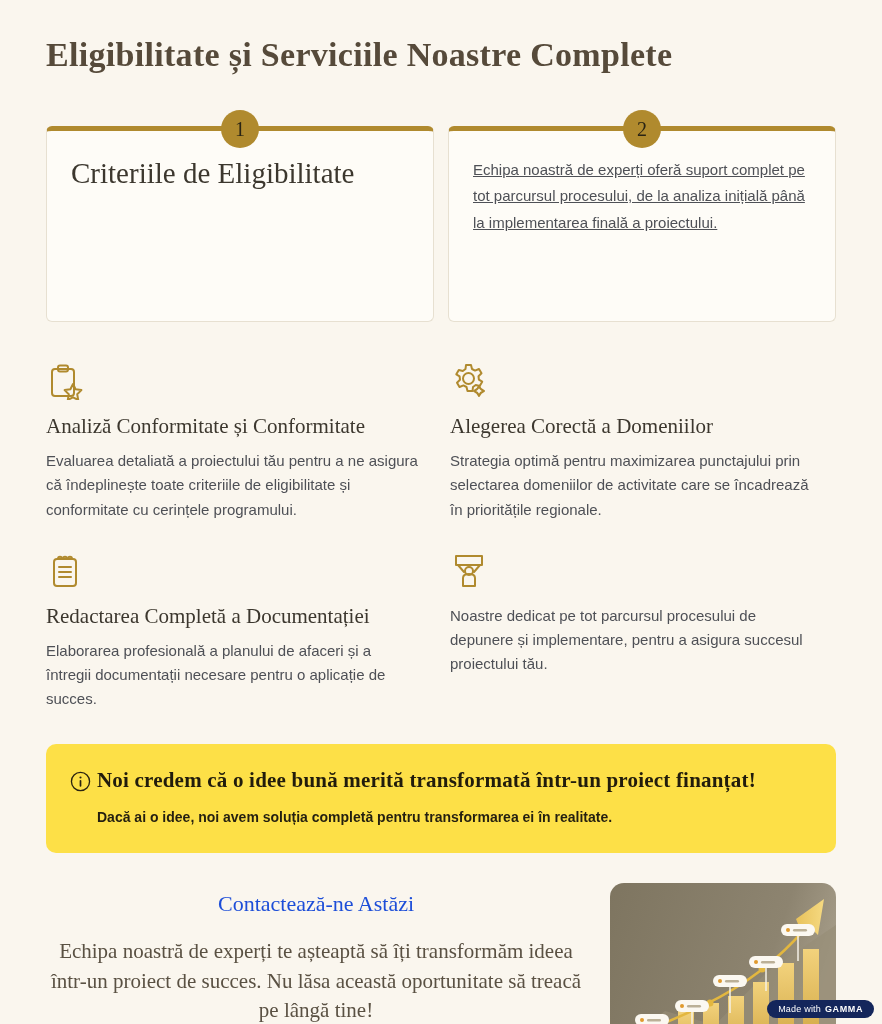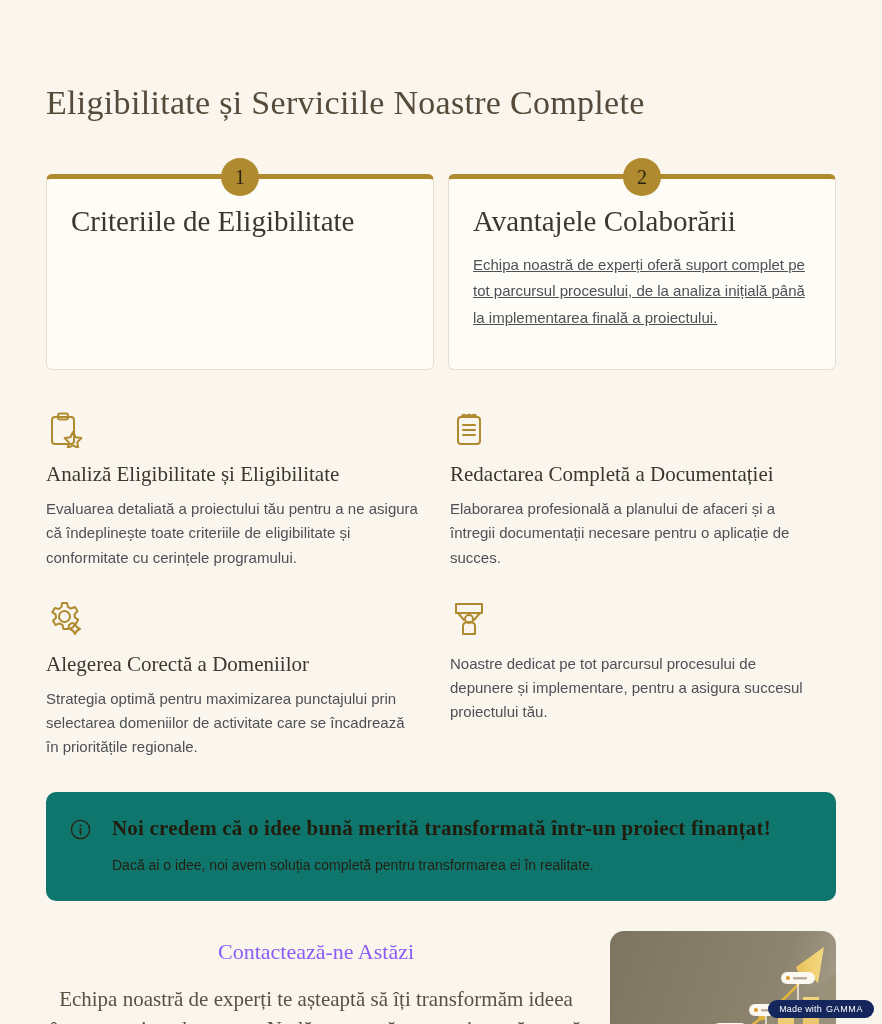--- a/index.html
+++ b/index.html
@@ -8,26 +8,25 @@
     position: relative;
     background: #FAF6EE;
     font-family: "Liberation Sans", sans-serif;
     color: #4E5056;
     overflow: hidden;
   }
   .page { padding: 36px 46px 0 46px; }
 
   h1.page-title {
     font-family: "Liberation Serif", serif;
-    font-weight: 400;
+    font-weight: 700;
     font-size: 34px;
     color: #564A3A;
     letter-spacing: .3px;
     margin-bottom: 52px;
-    margin-top: 48px;
   }
 
   
   .cards { display: grid; grid-template-columns: 1fr 1fr; gap: 14px; margin-bottom: 40px; }
   .card {
     position: relative;
     background: #FEFCF7;
     border: 1px solid #E7E0D1;
     border-top: 5px solid #B08A2E;
     border-radius: 6px;
@@ -67,39 +66,39 @@
   .feature h3 {
     font-family: "Liberation Serif", serif;
     font-weight: 400; font-size: 21px; color: #3C372E;
     margin-bottom: 10px;
   }
   .feature p { font-size: 15px; line-height: 1.62; color: #4E5056; max-width: 372px; }
 
   
   .banner {
     margin-top: 32px;
-    background: #0f766e;
+    background: #fde047;
     border-radius: 10px;
     padding: 24px 28px 28px 24px;
-    display: flex; align-items: flex-start; gap: 21px;
+    display: flex; align-items: flex-start; gap: 6px;
   }
   .banner-icon { width: 21px; height: 21px; flex: 0 0 auto; margin-top: 3px; }
   .banner h2 {
     font-family: "Liberation Serif", serif;
     font-weight: 700; font-size: 21px; color: #211C0C;
     margin-bottom: 16px; letter-spacing: .2px;
   }
-  .banner p { font-size: 14px; color: #241F10; }
+  .banner p { font-size: 14px; color: #241F10; font-weight: bold; }
 
   
   .contact-row { margin-top: 30px; display: flex; gap: 24px; }
   .contact-left { width: 552px; text-align: center; padding-top: 8px; }
   .contact-left h2 {
     font-family: "Liberation Serif", serif;
-    font-weight: 400; font-size: 22px; color: #8b5cf6;
+    font-weight: 400; font-size: 22px; color: #1d4ed8;
     margin-bottom: 20px;
   }
   .contact-left p {
     font-family: "Liberation Serif", serif;
     font-size: 21px; line-height: 1.42; color: #5A5143;
     margin-bottom: 24px;
   }
   .chart-figure {
     width: 226px; height: 212px;
     border-radius: 14px; overflow: hidden;
@@ -108,80 +107,79 @@
 
   
   .gamma-badge {
     position: absolute; right: 8px; bottom: 6px;
     background: #14265B; color: #FFFFFF;
     border-radius: 10px; padding: 4px 11px;
     font-size: 9px; letter-spacing: .2px;
     display: flex; gap: 4px; align-items: flex-start;
     cursor: pointer;
   }
-  .gamma-badge b { font-weight: 400; letter-spacing: .6px; }
+  .gamma-badge b { font-weight: 700; letter-spacing: .6px; }
 
   .gold-stroke { stroke: #B08A2E; fill: none; stroke-width: 2; stroke-linecap: round; stroke-linejoin: round; }
 </style>
 </head>
 <body>
 
 <div class="page">
 
   <h1 class="page-title">Eligibilitate și Serviciile Noastre Complete</h1>
 
   <div class="cards">
 
     <div class="card">
       <div class="card-badge">1</div>
       <h2>Criteriile de Eligibilitate</h2>
     </div>
 
     <div class="card">
       <div class="card-badge">2</div>
-      <h2>Avantajele Colaborării</h2>
       <p class="card-body">Echipa noastră de experți oferă suport complet pe tot parcursul procesului, de la analiza inițială până la implementarea finală a proiectului.</p>
     </div>
 
   </div>
 
   <div class="features">
 
     <div class="feature">
       <svg class="feature-icon" viewBox="0 0 38 38">
         <rect x="6" y="7" width="22" height="27" rx="3" class="gold-stroke"></rect>
         <rect x="12" y="3.5" width="10" height="6" rx="2" class="gold-stroke"></rect>
         <path d="M27 22 l2.6 5.3 5.8 .8 -4.2 4.1 1 5.8 -5.2 -2.7 -5.2 2.7 1 -5.8 -4.2 -4.1 5.8 -.8 z" fill="#FAF6EE" class="gold-stroke"></path>
       </svg>
-      <h3>Analiză Eligibilitate și Eligibilitate</h3>
+      <h3>Analiză Conformitate și Conformitate</h3>
       <p>Evaluarea detaliată a proiectului tău pentru a ne asigura că îndeplinește toate criteriile de eligibilitate și conformitate cu cerințele programului.</p>
+    </div>
+
+    <div class="feature">
+      <svg class="feature-icon" viewBox="0 0 38 38">
+        <path d="M16 3 h5 l1 4 3 1.6 4-1.6 2.5 4.3 -3 3 .4 3.4 3.3 2 -2.5 4.3 -4-1 -2.7 2 -.5 4 -5 0 -1-4 -3-1.6 -4 1.6 -2.5-4.3 3-3 -.4-3.4 -3.3-2 2.5-4.3 4 1 2.7-2 z" class="gold-stroke"></path>
+        <circle cx="18.5" cy="16.5" r="5.5" class="gold-stroke" fill="#FAF6EE"></circle>
+        <path d="M29 24 c1 3 2 4 5 5 c-3 1 -4 2 -5 5 c-1 -3 -2 -4 -5 -5 c3 -1 4 -2 5 -5 z" fill="#FAF6EE" class="gold-stroke"></path>
+      </svg>
+      <h3>Alegerea Corectă a Domeniilor</h3>
+      <p>Strategia optimă pentru maximizarea punctajului prin selectarea domeniilor de activitate care se încadrează în prioritățile regionale.</p>
     </div>
 
     <div class="feature">
       <svg class="feature-icon" viewBox="0 0 38 38">
         <rect x="8" y="7" width="22" height="27" rx="3" class="gold-stroke"></rect>
         <path d="M12 7 c0-3 4-3 4 0" class="gold-stroke"></path>
         <path d="M17 7 c0-3 4-3 4 0" class="gold-stroke"></path>
         <path d="M22 7 c0-3 4-3 4 0" class="gold-stroke"></path>
         <line x1="13" y1="15" x2="25" y2="15" class="gold-stroke"></line>
         <line x1="13" y1="20" x2="25" y2="20" class="gold-stroke"></line>
         <line x1="13" y1="25" x2="25" y2="25" class="gold-stroke"></line>
       </svg>
       <h3>Redactarea Completă a Documentației</h3>
       <p>Elaborarea profesională a planului de afaceri și a întregii documentații necesare pentru o aplicație de succes.</p>
-    </div>
-
-    <div class="feature">
-      <svg class="feature-icon" viewBox="0 0 38 38">
-        <path d="M16 3 h5 l1 4 3 1.6 4-1.6 2.5 4.3 -3 3 .4 3.4 3.3 2 -2.5 4.3 -4-1 -2.7 2 -.5 4 -5 0 -1-4 -3-1.6 -4 1.6 -2.5-4.3 3-3 -.4-3.4 -3.3-2 2.5-4.3 4 1 2.7-2 z" class="gold-stroke"></path>
-        <circle cx="18.5" cy="16.5" r="5.5" class="gold-stroke" fill="#FAF6EE"></circle>
-        <path d="M29 24 c1 3 2 4 5 5 c-3 1 -4 2 -5 5 c-1 -3 -2 -4 -5 -5 c3 -1 4 -2 5 -5 z" fill="#FAF6EE" class="gold-stroke"></path>
-      </svg>
-      <h3>Alegerea Corectă a Domeniilor</h3>
-      <p>Strategia optimă pentru maximizarea punctajului prin selectarea domeniilor de activitate care se încadrează în prioritățile regionale.</p>
     </div>
 
     <div class="feature">
       <svg class="feature-icon" viewBox="0 0 38 38">
         <rect x="6" y="4" width="26" height="9" class="gold-stroke"></rect>
         <circle cx="19" cy="19" r="4" class="gold-stroke"></circle>
         <path d="M8 13 l6 7" class="gold-stroke"></path>
         <path d="M30 13 l-6 7" class="gold-stroke"></path>
         <path d="M13 34 v-8 c0-2.5 2.5-4 6-4 s6 1.5 6 4 v8 z" class="gold-stroke"></path>
       </svg>

